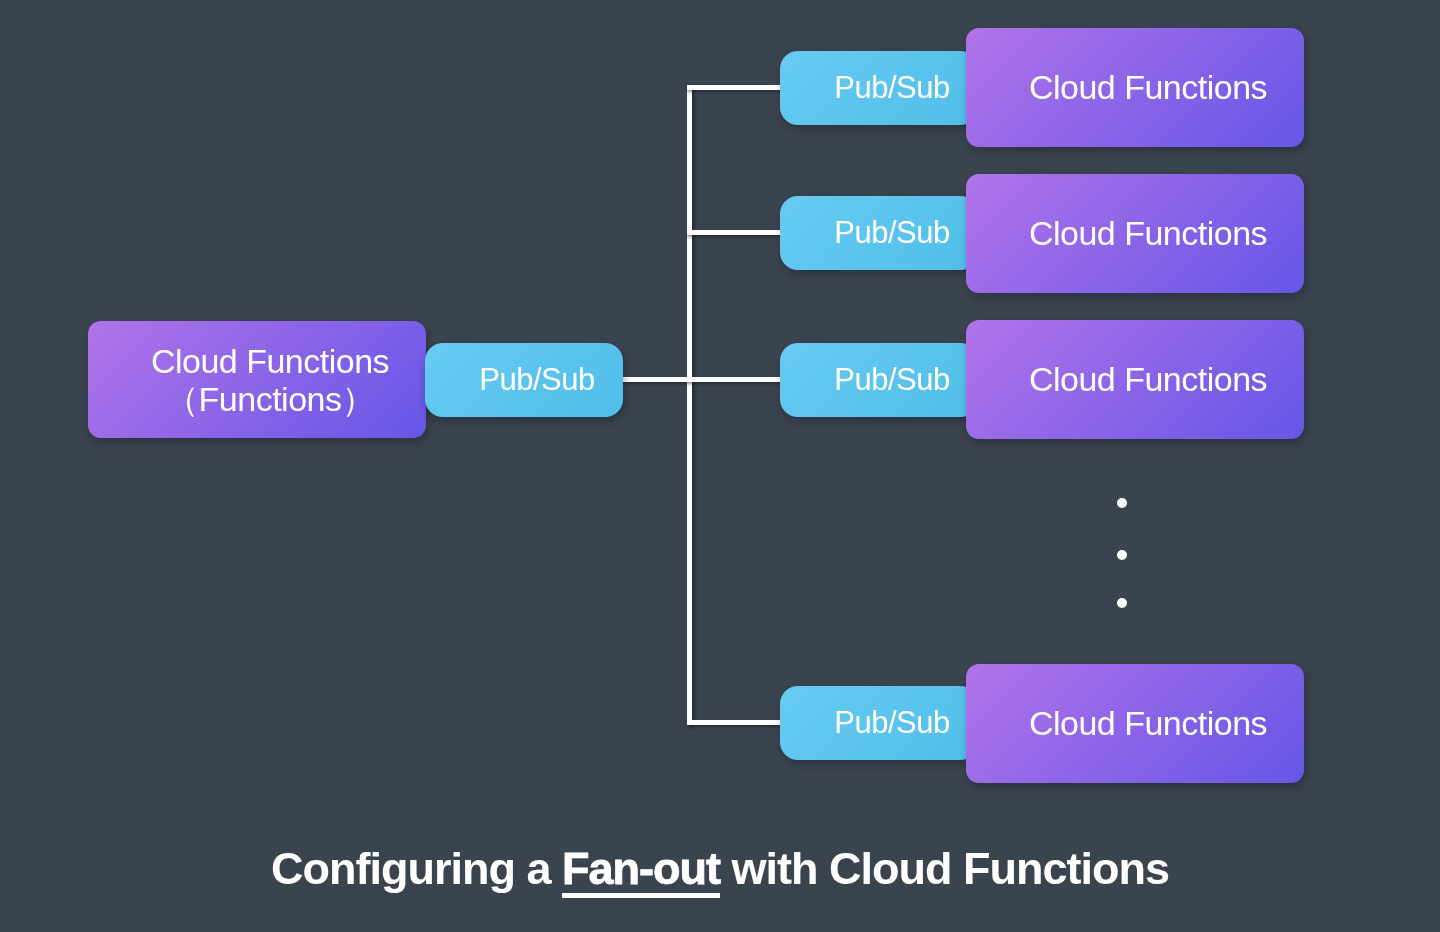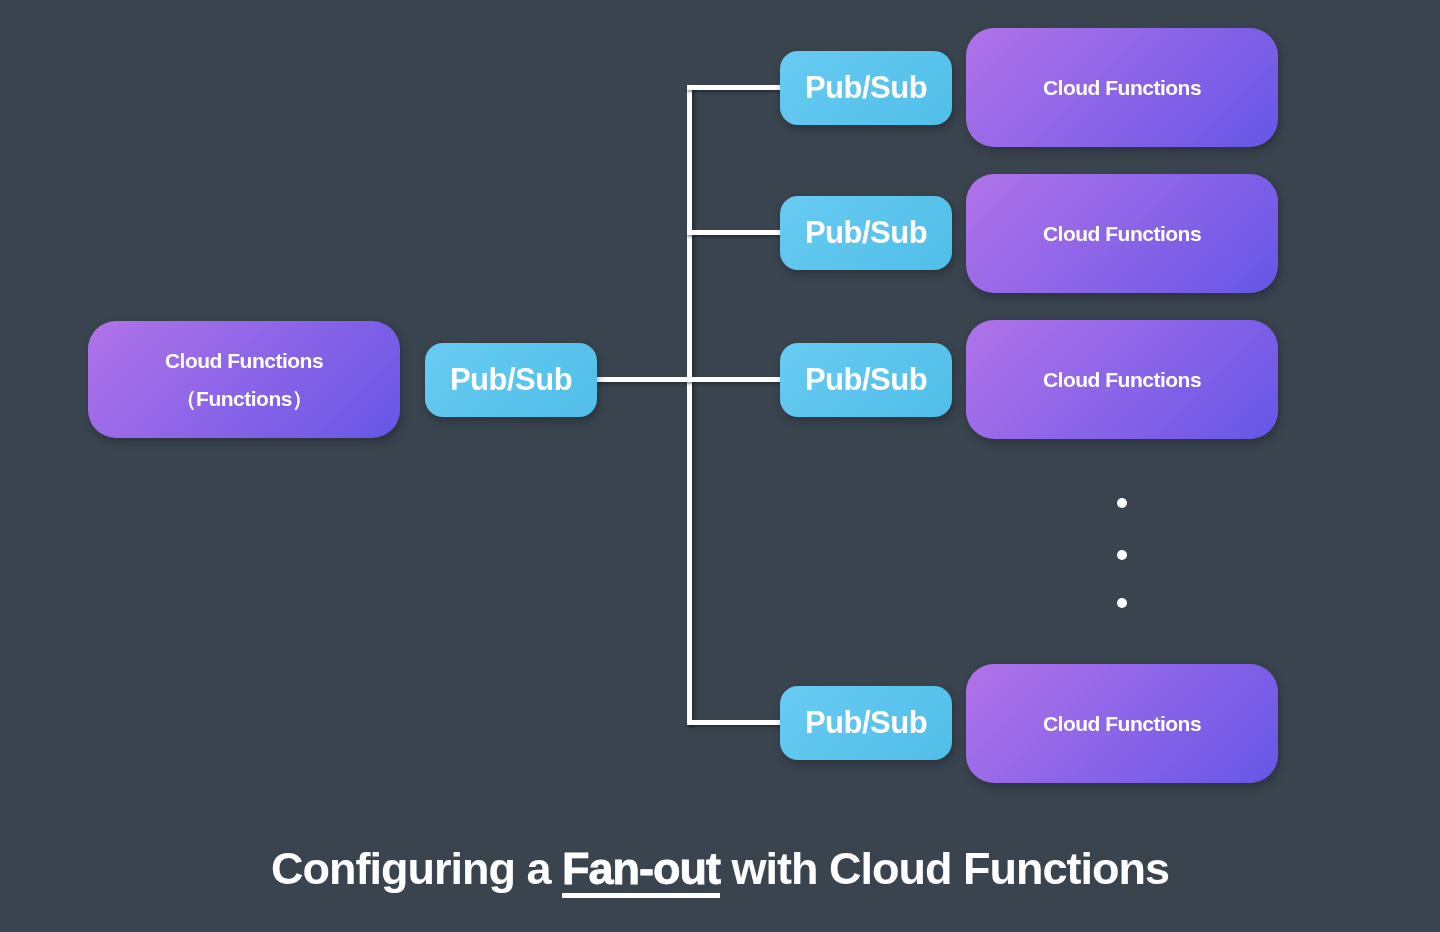--- a/index.html
+++ b/index.html
@@ -22,29 +22,30 @@
   .b2      { left: 687px; top: 230px; width: 95px; height: 5px; }
   .b3      { left: 597px; top: 377px; width: 185px; height: 5px; }
   .b4      { left: 687px; top: 720px; width: 95px; height: 5px; }
 
   
   .box {
     position: absolute;
     display: flex; flex-direction: column;
     align-items: center; justify-content: center;
     color: var(--text, #ffffff);
-    font-weight: bold;
+    font-weight: normal;
     text-align: left;
     box-shadow: 2px 4px 8px rgba(10,14,20,.30);
     letter-spacing: -0.5px;
+    padding-left: 26px;
   }
   .purple {
     background: linear-gradient(135deg, var(--purple-from, #b173e9), var(--purple-to, #6656e7));
-    border-radius: 28px;
-    font-size: 21px;
+    border-radius: 13px;
+    font-size: 34px;
   }
   .blue {
     background: linear-gradient(135deg, var(--blue-from, #68cbf2), var(--blue-to, #50bee9));
     border-radius: 18px;
     font-size: 31px;
   }
   .scheduler { left: 88px; top: 321px; width: 312px; height: 117px; line-height: 38px; }
   .root-pubsub { left: 425px; top: 343px; width: 172px; height: 74px; }
 
   .ps { width: 172px; height: 74px; left: 780px; }

